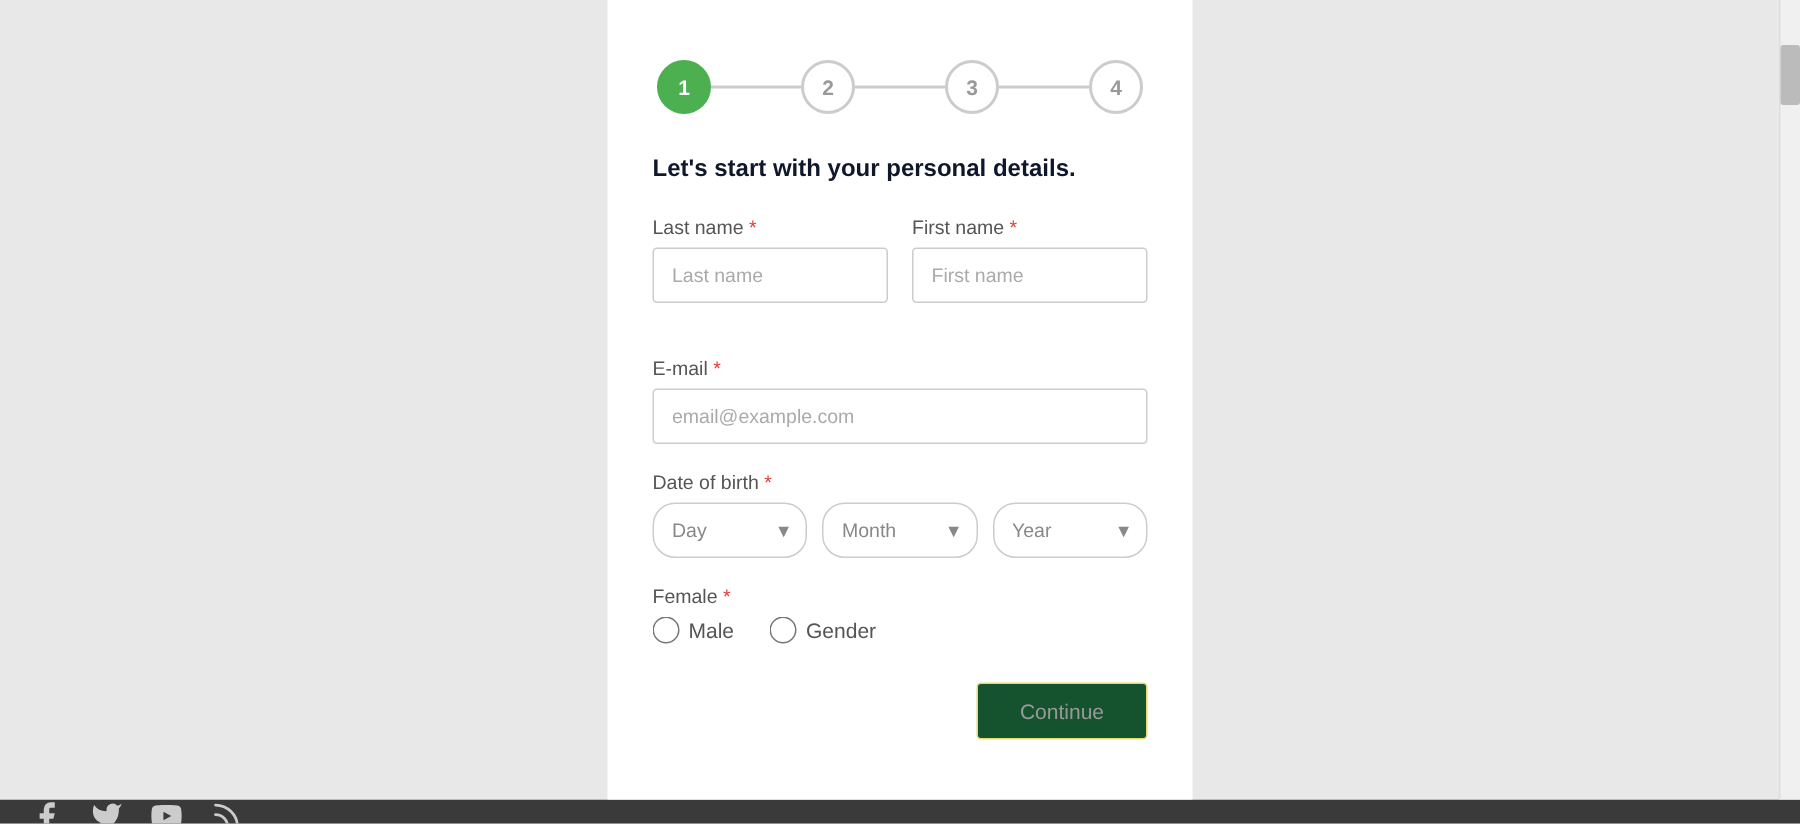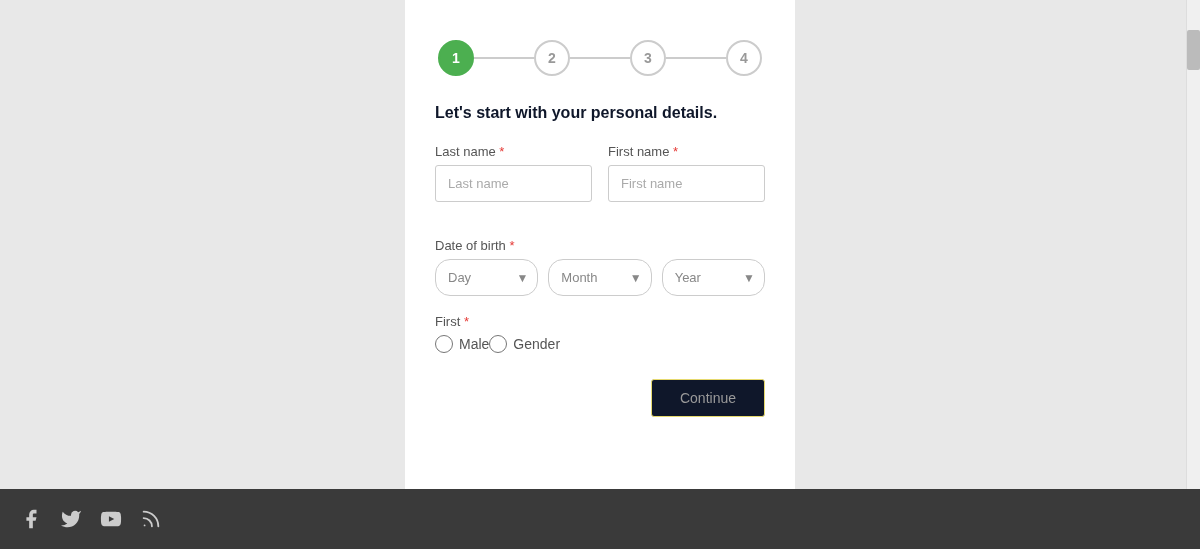--- a/index.html
+++ b/index.html
@@ -151,20 +151,21 @@
       transform: translateY(-50%);
       pointer-events: none;
       color: #888;
       font-size: 12px;
     }
 
     
     .gender-row {
       display: flex;
       align-items: center;
+      gap: 24px;
       margin-bottom: 26px;
     }
 
     .radio-option {
       display: flex;
       align-items: center;
       gap: 6px;
       font-size: 14px;
       color: #555;
       cursor: pointer;
@@ -177,21 +178,21 @@
       cursor: pointer;
     }
 
     
     .continue-btn-wrap {
       display: flex;
       justify-content: flex-end;
     }
 
     .continue-btn {
-      background: #0f172a;
+      background: #14532d;
       border: 1px solid #e6d96e;
       color: #999;
       padding: 10px 28px;
       font-size: 14px;
       border-radius: 3px;
       cursor: pointer;
     }
 
     
     .footer {
@@ -259,20 +260,27 @@
       </div>
       <div class="field-group">
         <label class="field-label">
           <span>First name</span>
           <span class="required-star"> *</span>
         </label>
         <input type="text" placeholder="First name" style="">
       </div>
     </div>
 
+    <div class="field-group">
+      <label class="field-label">
+        <span>E-mail</span>
+        <span class="required-star"> *</span>
+      </label>
+      <input type="email" placeholder="email@example.com" style="">
+    </div>
 
     <div class="field-group">
       <label class="field-label">
         <span>Date of birth</span>
         <span class="required-star"> *</span>
       </label>
       <div class="dob-row">
         <div class="dob-select-wrap">
           <select>
             <option value="">Day</option>
@@ -289,21 +297,21 @@
           <select>
             <option value="">Year</option>
           </select>
           <span class="chevron-icon">▼</span>
         </div>
       </div>
     </div>
 
     <div class="field-group">
       <label class="field-label">
-        <span>First</span>
+        <span>Female</span>
         <span class="required-star"> *</span>
       </label>
       <div class="gender-row">
         <label class="radio-option">
           <input type="radio" name="gender" value="male" style="">
           <span>Male</span>
         </label>
         <label class="radio-option">
           <input type="radio" name="gender" value="female" style="">
           <span>Gender</span>

